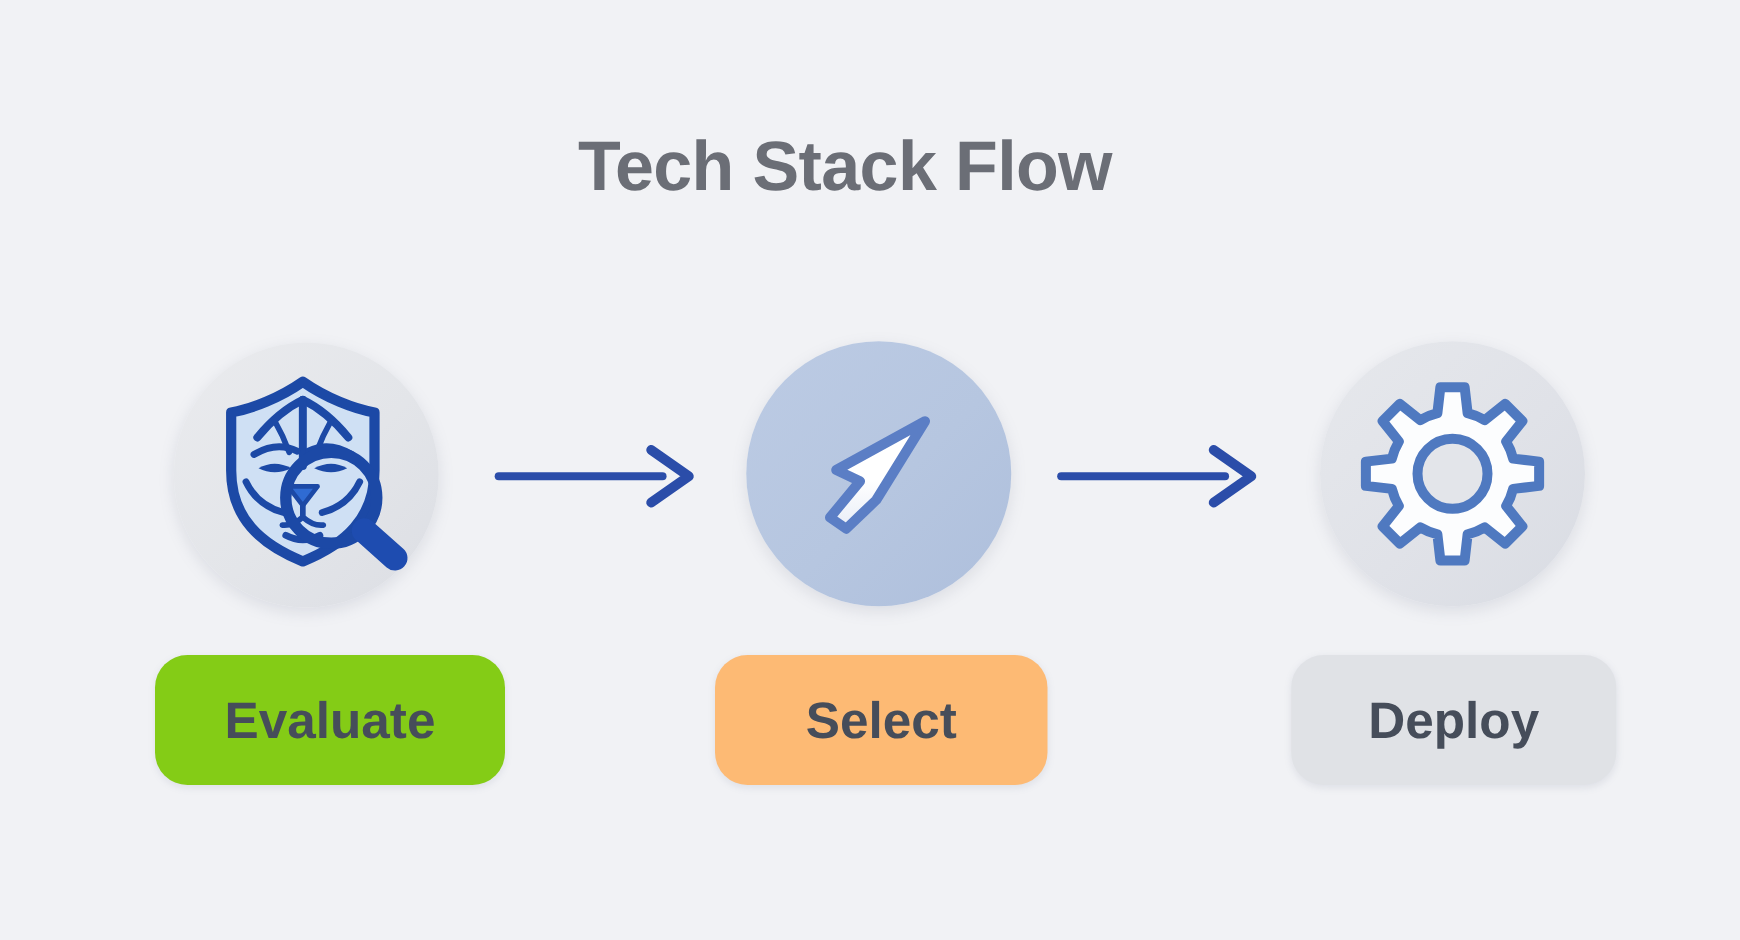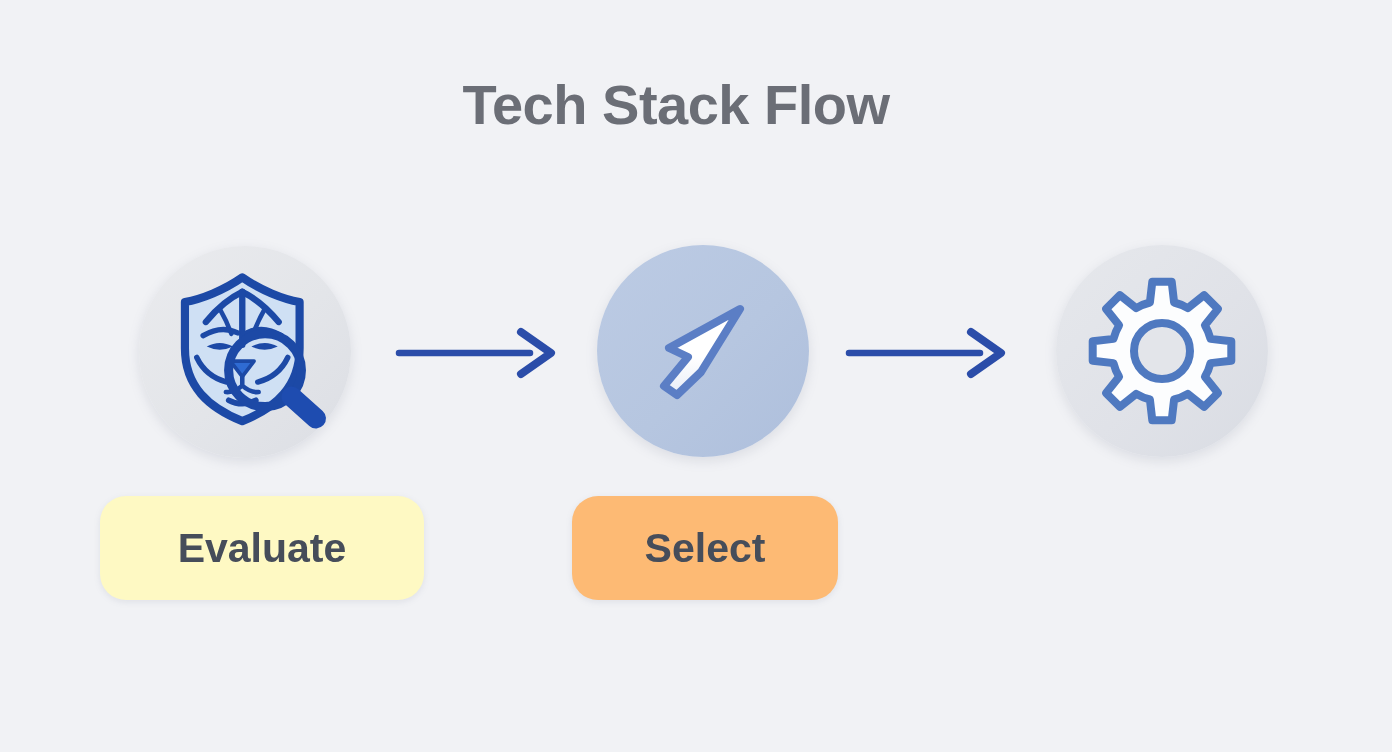--- a/index.html
+++ b/index.html
@@ -2,21 +2,21 @@
 <html><head>
 <meta charset="utf-8">
 <style>
   html,body{margin:0;padding:0;}
   body{
     width:1392px;height:752px;
     background:#f1f2f5;
     font-family:"Liberation Sans", sans-serif;
     position:relative;overflow:hidden;
   }
-  .stage{position:absolute;inset:0;}
+  .stage{position:absolute;inset:0;margin-top:28px;}
 
   
   .title{
     position:absolute;left:0;top:72px;width:1352px;
     text-align:center;
     font-size:56px;font-weight:700;letter-spacing:-0.5px;
     color:#6b6e76;
   }
 
   
@@ -35,21 +35,21 @@
   .a2{left:844px;}
 
   
   .label{
     position:absolute;top:496px;height:104px;
     border-radius:26px;
     display:flex;align-items:center;justify-content:center;
     font-size:41px;font-weight:700;color:#464d5a;
     box-shadow:0 2px 6px rgba(120,130,152,0.15);
   }
-  .l1{left:100px;width:324px;background:#fef9c3;}
+  .l1{left:124px;width:280px;background:#84cc16;}
   .l2{left:572px;width:266px;background:#fdba74;}
   .l3{left:1033px;width:260px;background:#e0e2e6;}
 
   svg{display:block;}
 </style>
 </head>
 <body>
 
 <div class="stage">
 
@@ -131,14 +131,17 @@
       </svg>
     </span>
   </div>
 
   <div class="label l1">
     <span>Evaluate</span>
   </div>
   <div class="label l2">
     <span>Select</span>
   </div>
+  <div class="label l3">
+    <span>Deploy</span>
+  </div>
 
 </div>
 
 </body></html>

